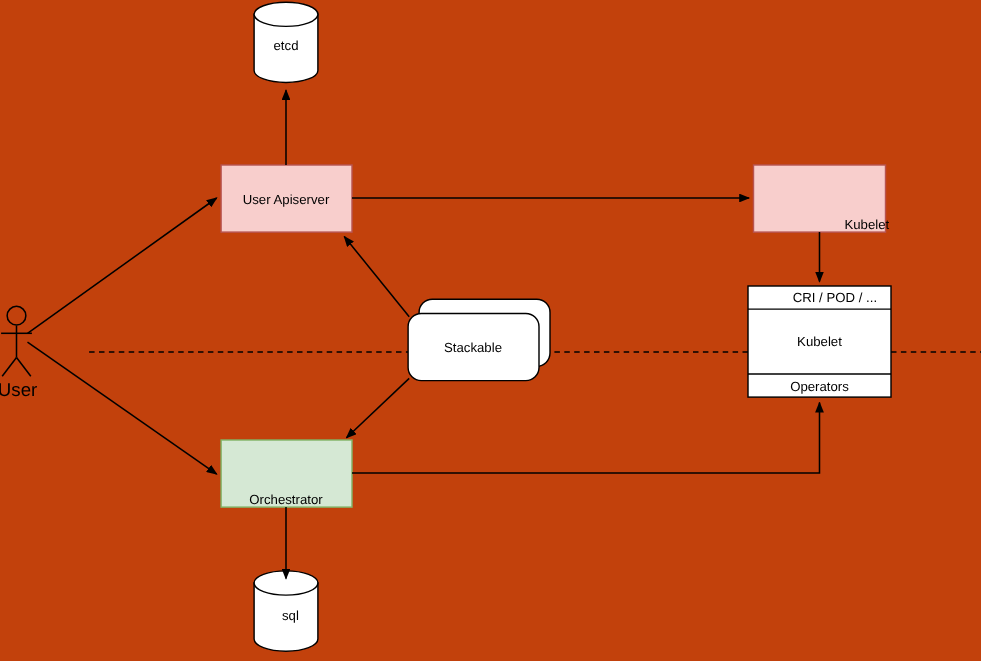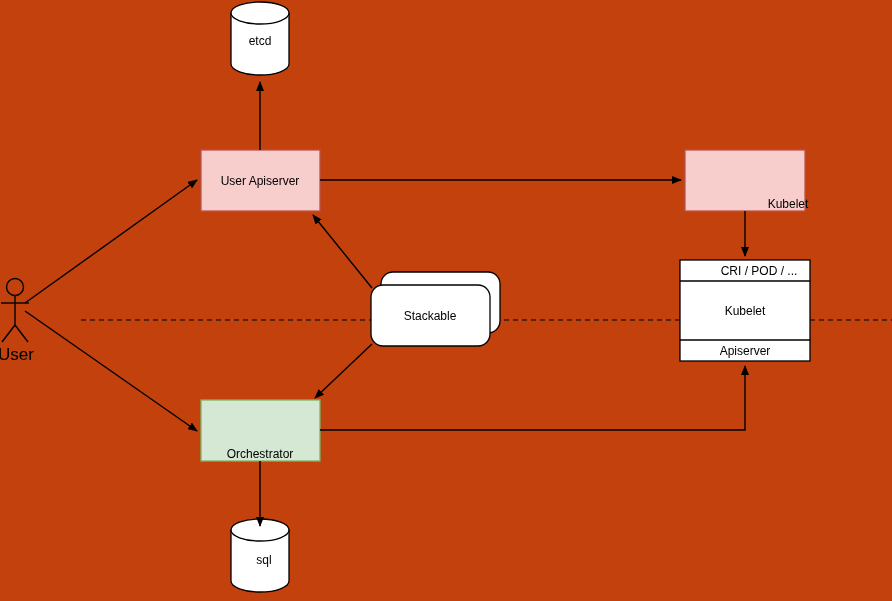--- a/index.html
+++ b/index.html
@@ -111,17 +111,17 @@
   <div class="node-label" style="left:430px; top:316px;">Stackable</div>
 
   <div class="node-label" style="left:260px; top:454px;">Orchestrator</div>
 
   <div class="node-label" style="left:264px; top:560px;">sql</div>
 
   <div class="node-label" style="left:759px; top:271px;">CRI / POD / ...</div>
 
   <div class="node-label" style="left:745px; top:311px;">Kubelet</div>
 
-  <div class="node-label" style="left:745px; top:351px;">Apiserver</div>
+  <div class="node-label" style="left:745px; top:351px;">Operators</div>
 
   <div class="node-label actor" style="left:16px; top:355px;">User</div>
 
 </div>
 
 </body></html>

